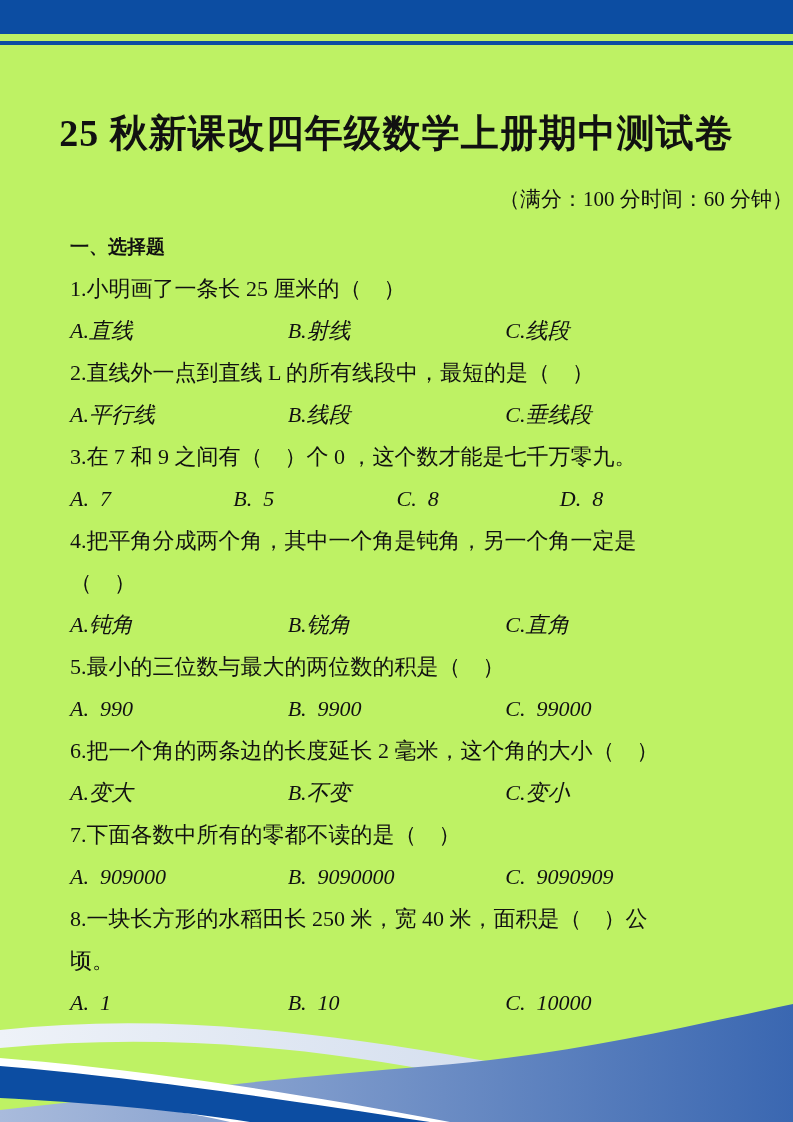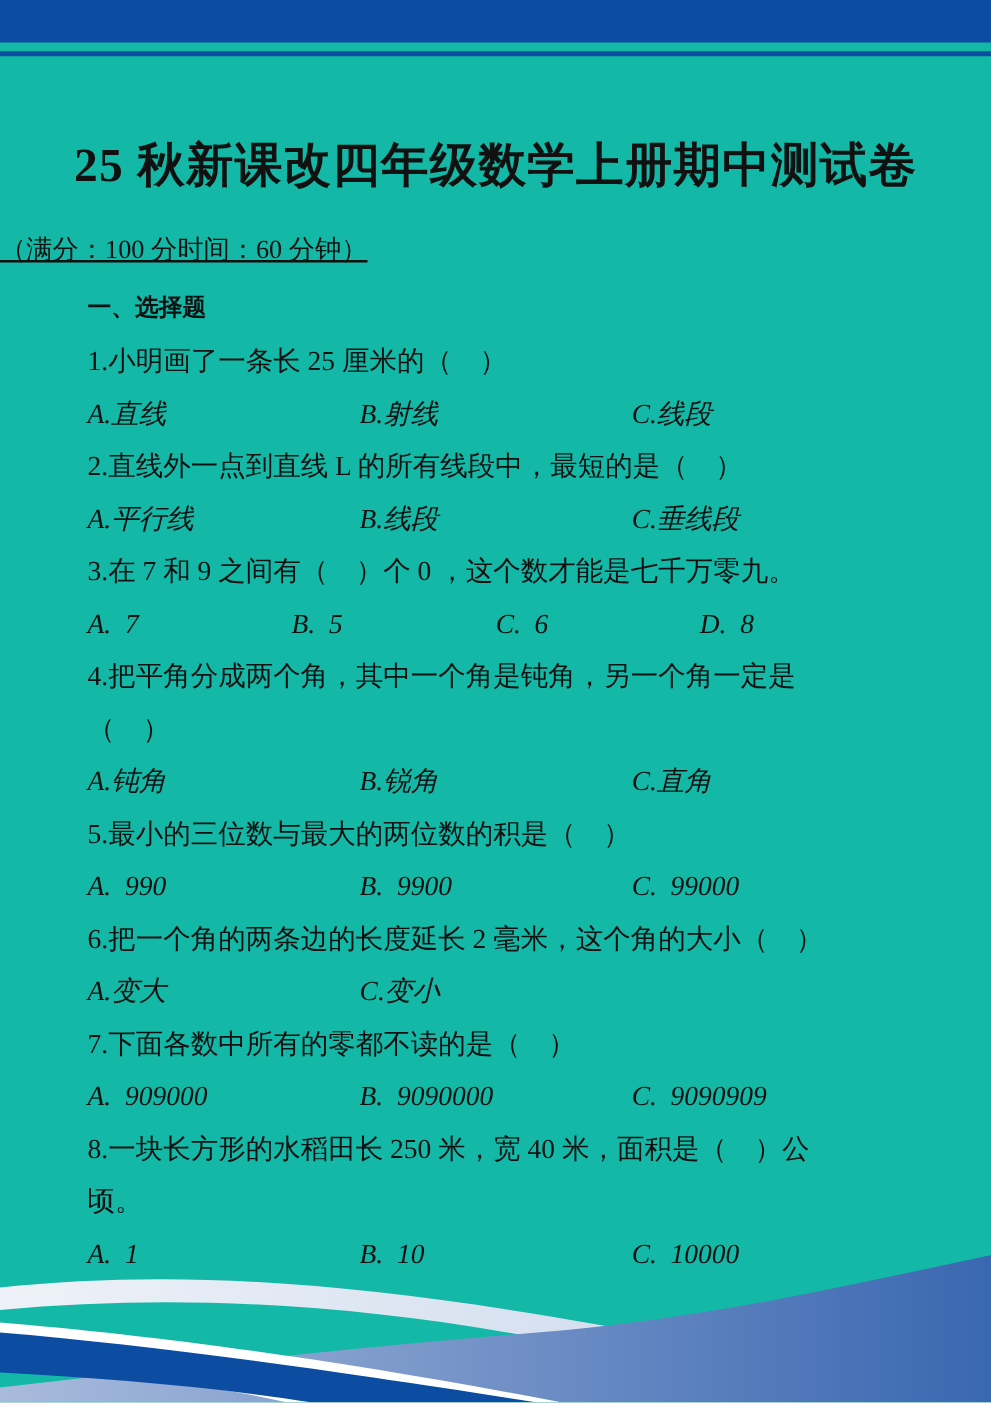--- a/index.html
+++ b/index.html
@@ -8,21 +8,21 @@
   }
   * { margin: 0; padding: 0; box-sizing: border-box; }
   html, body { background: #ffffff; }
   body { font-family: "Liberation Serif", "DejaVu Serif", serif; color: var(--text-color); }
 
   .page {
     position: relative;
     width: 793px;
     height: 1122px;
     margin: 0 auto;
-    background: #14b8a6;
+    background: #bef264;
     overflow: hidden;
   }
 
   .header-bar {
     position: absolute;
     top: 0; left: 0;
     width: 100%; height: 34px;
     background: var(--brand-blue);
   }
   .header-accent-line {
@@ -41,25 +41,24 @@
     font-weight: 700;
     line-height: 58px;
     letter-spacing: 1px;
     white-space: pre-wrap;
   }
 
   .doc-subtitle {
     position: absolute;
     top: 184px; left: 0;
     width: 100%;
-    text-align: left;
+    text-align: right;
     font-size: 21px;
     line-height: 30px;
     white-space: pre-wrap;
-    text-decoration: underline;
   }
 
   .body-block {
     position: absolute;
     top: 226px;
     left: 70px;
     right: 70px;
     font-size: 22px;
   }
 
@@ -133,21 +132,21 @@
           </div>
     </div>
 
     <div>
       <div>
             <div class="q-line">3.在 7 和 9 之间有（    ）个 0 ，这个数才能是七千万零九。</div>
           </div>
       <div class="options-row">
             <div class="option cols4">A.  7</div>
             <div class="option cols4">B.  5</div>
-            <div class="option cols4">C.  6</div>
+            <div class="option cols4">C.  8</div>
             <div class="option cols4">D.  8</div>
           </div>
     </div>
 
     <div>
       <div>
             <div class="q-line">4.把平角分成两个角，其中一个角是钝角，另一个角一定是</div>
             <div class="q-line">（    ）</div>
           </div>
       <div class="options-row">
@@ -167,20 +166,21 @@
             <div class="option cols3">C.  99000</div>
           </div>
     </div>
 
     <div>
       <div>
             <div class="q-line">6.把一个角的两条边的长度延长 2 毫米，这个角的大小（    ）</div>
           </div>
       <div class="options-row">
             <div class="option cols3">A.变大</div>
+            <div class="option cols3">B.不变</div>
             <div class="option cols3">C.变小</div>
           </div>
     </div>
 
     <div>
       <div>
             <div class="q-line">7.下面各数中所有的零都不读的是（    ）</div>
           </div>
       <div class="options-row">
             <div class="option cols3">A.  909000</div>

